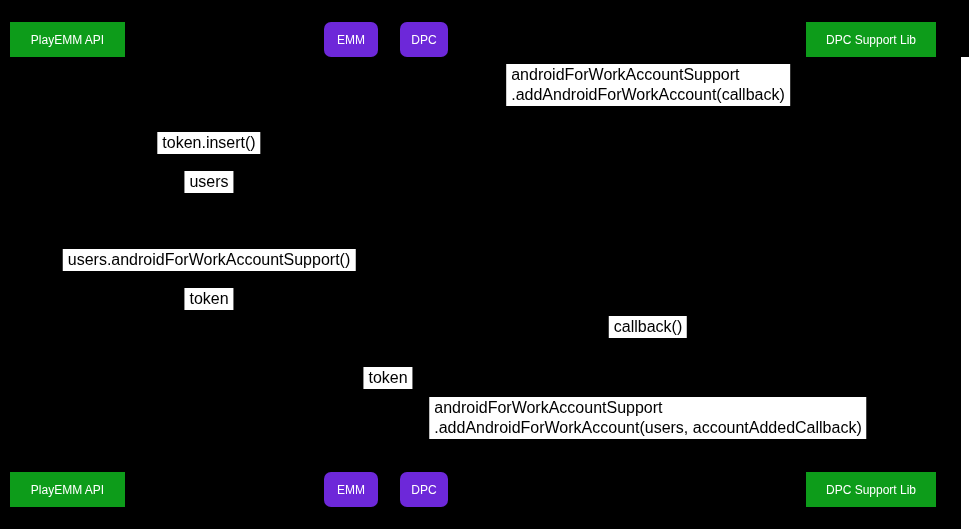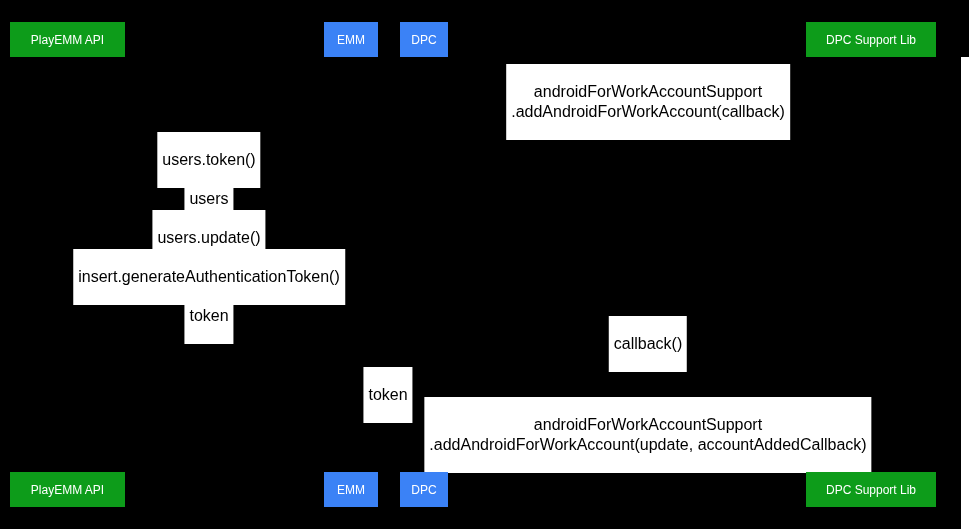--- a/index.html
+++ b/index.html
@@ -19,30 +19,29 @@
     position: absolute;
     height: 35px;
     display: flex;
     align-items: center;
     justify-content: center;
     color: #ffffff;
     font-size: 12px;
     white-space: nowrap;
   }
   .actor.green { background: #0d9c1a; }
-  .actor.blue  { background: #3b82f6; }
+  .actor.blue  { background: #6d28d9; border-radius: 7px; }
   .msg {
     position: absolute;
     transform: translateX(-50%);
     background: #ffffff;
     color: #000000;
     font-size: 16px;
     line-height: 20px;
-    text-align: center;
-    padding: 18px 5px;
+    padding: 1px 5px;
     white-space: nowrap;
   }
   .scrollbar {
     position: absolute;
     right: 0;
     top: 57px;
     width: 8px;
     height: 472px;
     background: #ffffff;
   }
@@ -55,37 +54,36 @@
   <div class="actor green" style="left:10px;  top:22px; width:115px">PlayEMM API</div>
   <div class="actor blue" style="left:324px; top:22px; width:54px">EMM</div>
   <div class="actor blue" style="left:400px; top:22px; width:48px">DPC</div>
   <div class="actor green" style="left:806px; top:22px; width:130px">DPC Support Lib</div>
 
   <div class="msg" style="left:648px; top:64px">
     <div>androidForWorkAccountSupport</div>
     <div>.addAndroidForWorkAccount(callback)</div>
   </div>
 
-  <div class="msg" style="left:209px; top:132px">users.token()</div>
+  <div class="msg" style="left:209px; top:132px">token.insert()</div>
 
   <div class="msg" style="left:209px; top:171px">users</div>
 
-  <div class="msg" style="left:209px; top:210px">users.update()</div>
 
-  <div class="msg" style="left:209px; top:249px">insert.generateAuthenticationToken()</div>
+  <div class="msg" style="left:209px; top:249px">users.androidForWorkAccountSupport()</div>
 
   <div class="msg" style="left:209px; top:288px">token</div>
 
   <div class="msg" style="left:648px; top:316px">callback()</div>
 
   <div class="msg" style="left:388px; top:367px">token</div>
 
   <div class="msg" style="left:648px; top:397px">
     <div>androidForWorkAccountSupport</div>
-    <div>.addAndroidForWorkAccount(update, accountAddedCallback)</div>
+    <div>.addAndroidForWorkAccount(users, accountAddedCallback)</div>
   </div>
 
   <div class="actor green" style="left:10px;  top:472px; width:115px">PlayEMM API</div>
   <div class="actor blue" style="left:324px; top:472px; width:54px">EMM</div>
   <div class="actor blue" style="left:400px; top:472px; width:48px">DPC</div>
   <div class="actor green" style="left:806px; top:472px; width:130px">DPC Support Lib</div>
 
   <div class="scrollbar"></div>
 
 </div>

